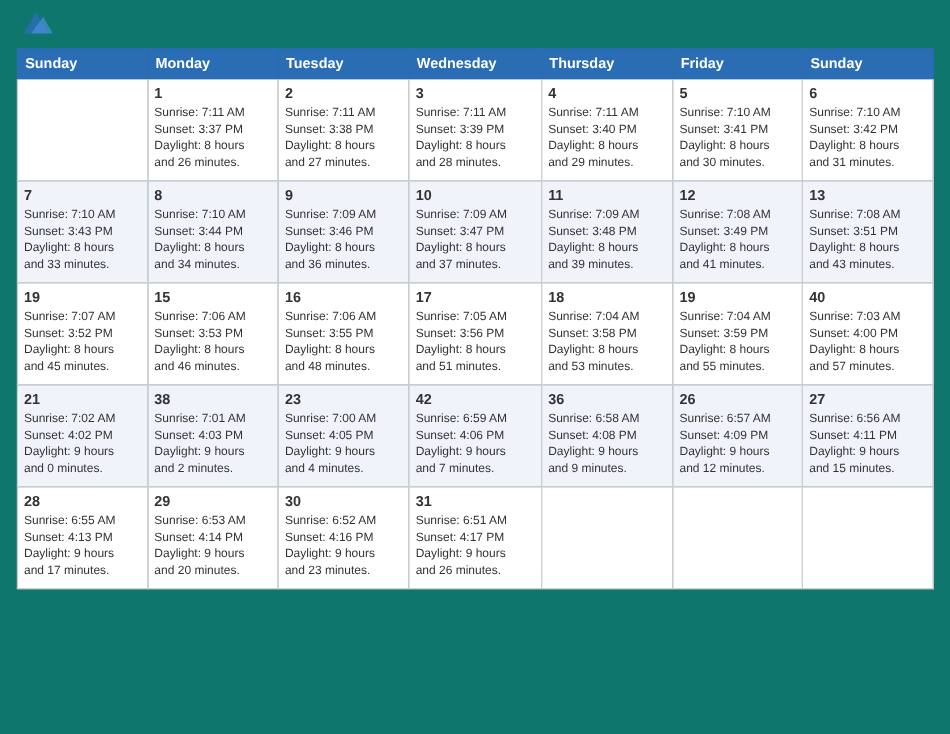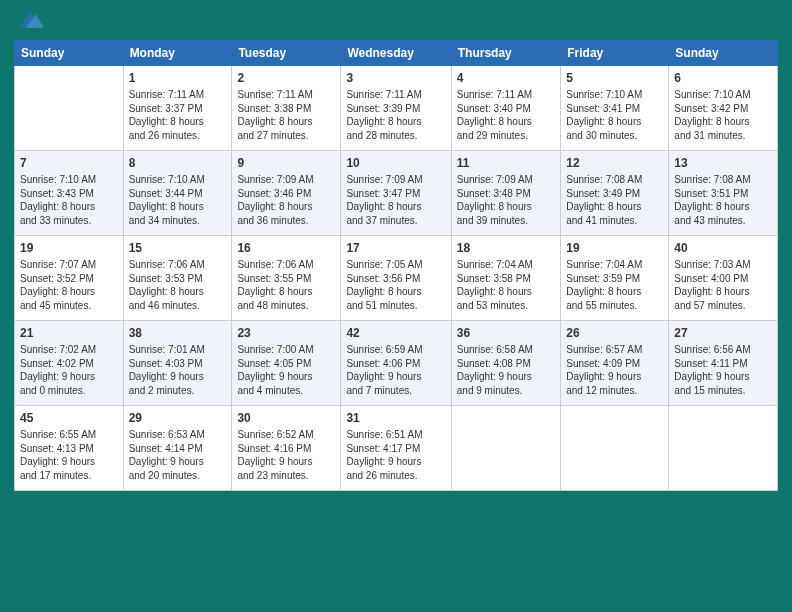--- a/index.html
+++ b/index.html
@@ -251,21 +251,21 @@
             <span class="day-number">26</span>
             <div class="cell-text">Sunrise: 6:57 AM<br>Sunset: 4:09 PM<br>Daylight: 9 hours<br>and 12 minutes.</div>
           </td>
           <td>
             <span class="day-number">27</span>
             <div class="cell-text">Sunrise: 6:56 AM<br>Sunset: 4:11 PM<br>Daylight: 9 hours<br>and 15 minutes.</div>
           </td>
         </tr>
         <tr>
           <td>
-            <span class="day-number">45</span>
+            <span class="day-number">28</span>
             <div class="cell-text">Sunrise: 6:55 AM<br>Sunset: 4:13 PM<br>Daylight: 9 hours<br>and 17 minutes.</div>
           </td>
           <td>
             <span class="day-number">29</span>
             <div class="cell-text">Sunrise: 6:53 AM<br>Sunset: 4:14 PM<br>Daylight: 9 hours<br>and 20 minutes.</div>
           </td>
           <td>
             <span class="day-number">30</span>
             <div class="cell-text">Sunrise: 6:52 AM<br>Sunset: 4:16 PM<br>Daylight: 9 hours<br>and 23 minutes.</div>
           </td>

